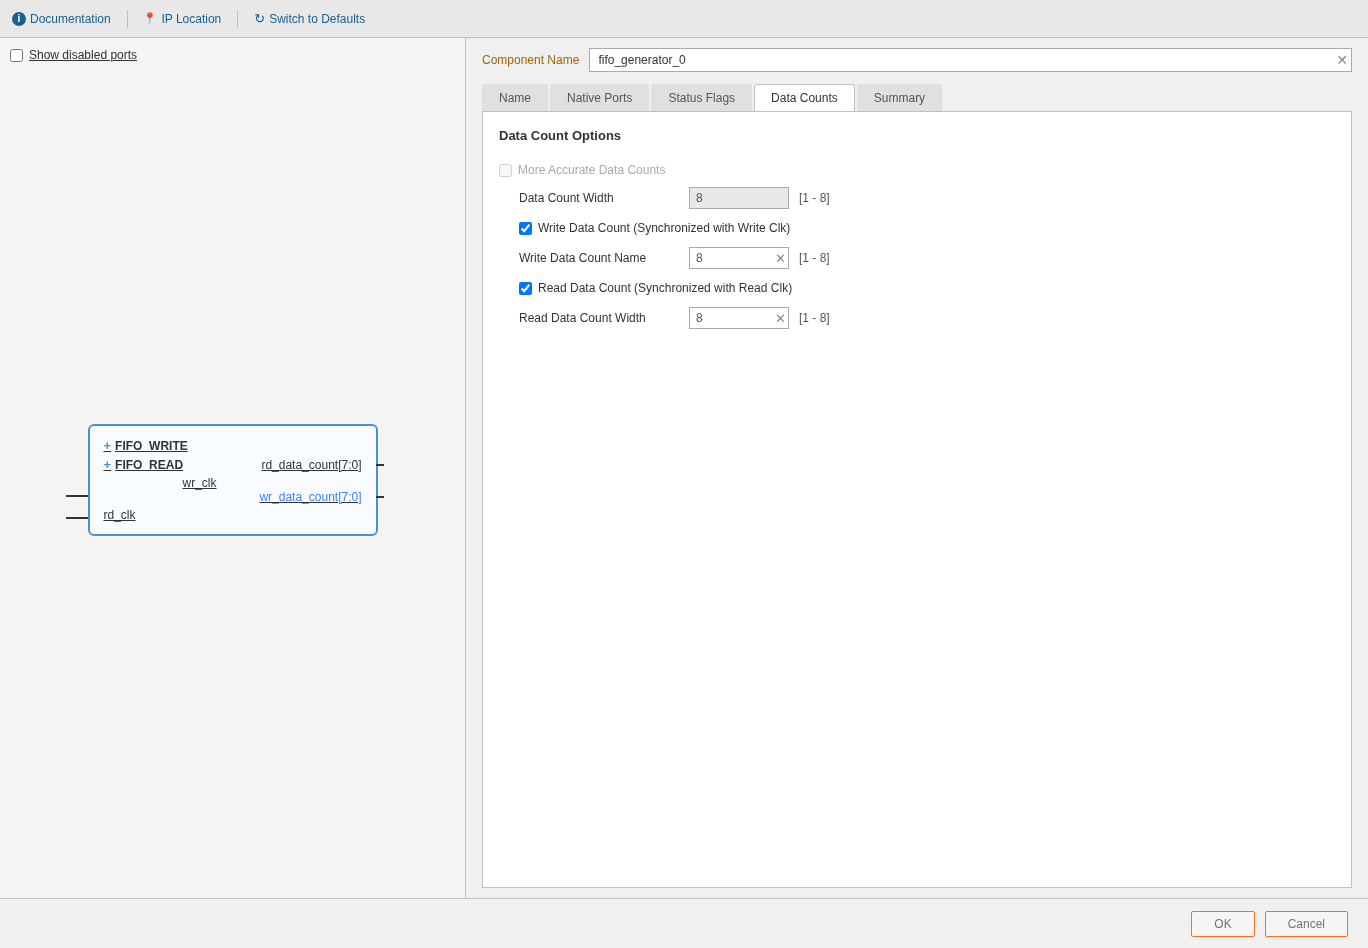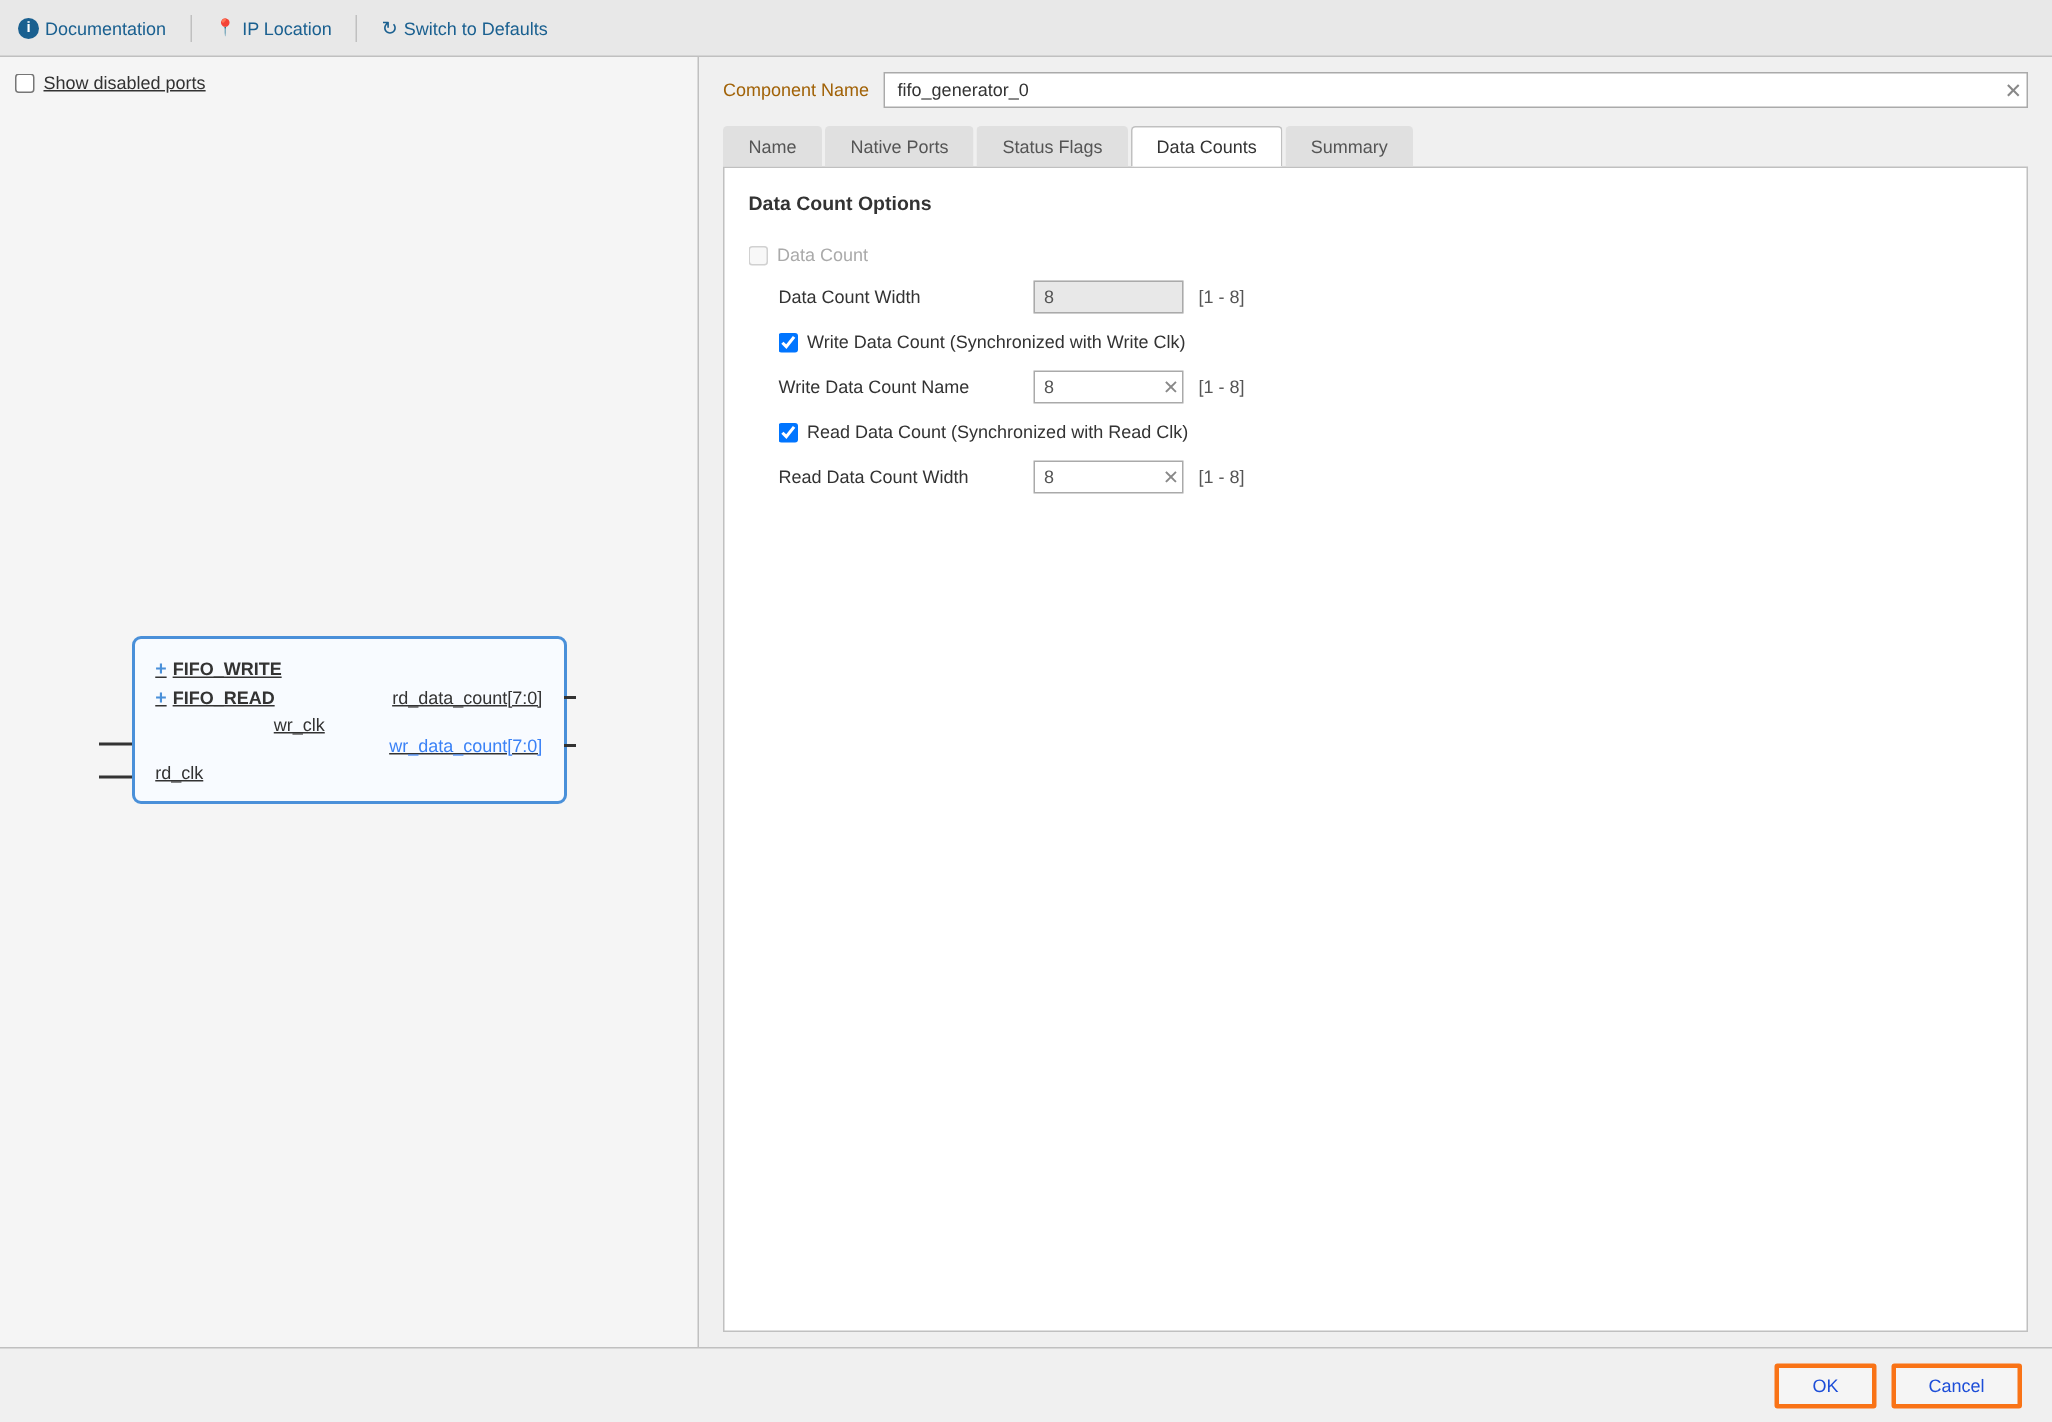--- a/index.html
+++ b/index.html
@@ -299,25 +299,25 @@
       padding: 10px 20px;
       display: flex;
       justify-content: flex-end;
       gap: 10px;
       height: 50px;
       align-items: center;
     }
     .btn {
       padding: 5px 22px;
       font-size: 12px;
-      border: 3px solid #f97316;
+      border: 1px solid #f97316;
       background: #f5f5f5;
       cursor: pointer;
       border-radius: 2px;
-      color: #1d4ed8;
+      color: #737373;
     }
     input[type="checkbox"] {
       width: 13px;
       height: 13px;
       cursor: pointer;
     }
   </style>
 </head>
 <body>
 
@@ -426,27 +426,27 @@
           <span>Data Counts</span>
         </div>
         <div class="tab">
           <span>Summary</span>
         </div>
       </div>
 
       <div class="tab-content">
         <div class="section-title">Data Count Options</div>
 
-
         <div class="option-row">
           <label>
             <input type="checkbox" disabled="" style="">
-            <span>Data Count</span>
+            <span>More Accurate Data Counts</span>
           </label>
         </div>
+
 
         <div class="field-row">
           <span class="field-label">Data Count Width</span>
           <input type="text" class="field-input" value="8" readonly="" style="">
           <span class="field-range">[1 - 8]</span>
         </div>
 
         <div class="checkbox-row">
           <label>
             <input type="checkbox" checked="" style="">

